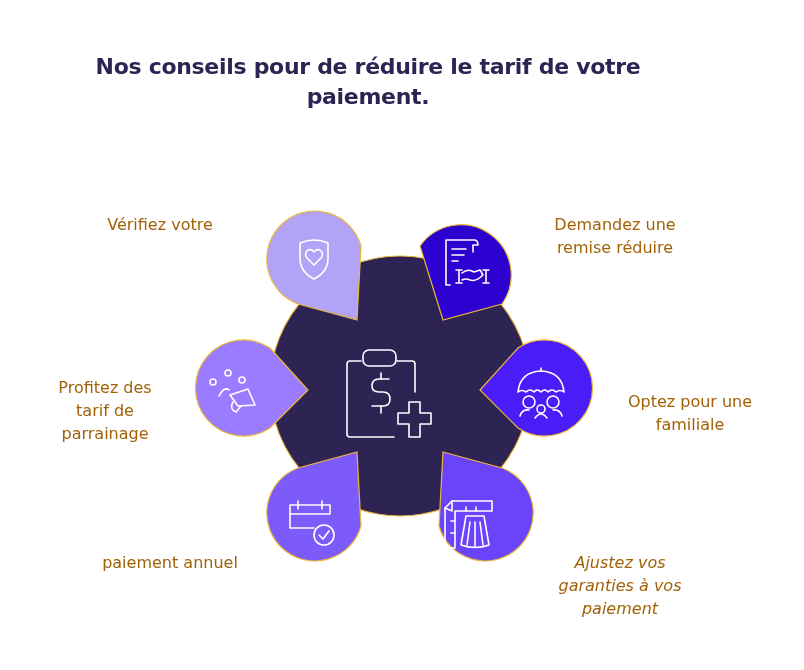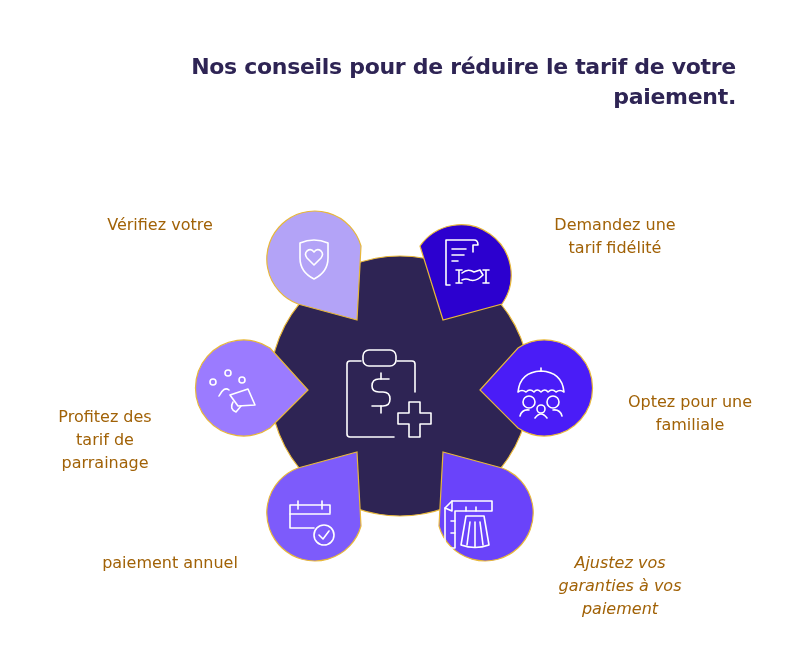--- a/index.html
+++ b/index.html
@@ -1,18 +1,18 @@
 <!DOCTYPE html>
 <html><head>
 <meta charset="utf-8">
 <style>
   html, body { margin: 0; padding: 0; background: #ffffff; }
   body { width: 804px; height: 670px; position: relative; overflow: hidden;
          font-family: "DejaVu Sans", "Liberation Sans", sans-serif; color: #2E2454; }
-  .title { position: absolute; left: 0; top: 52px; width: 736px; text-align: right;
+  .title { position: absolute; left: 0; top: 52px; width: 736px; text-align: center;
            font-size: 22px; font-weight: bold; line-height: 30px; color: #2E2454; letter-spacing: -0.3px; }
   .title span { display: block; }
   svg.diagram { position: absolute; left: 0; top: 0; }
   .label { position: absolute; text-align: center; font-size: 16px; line-height: 23px; color: #a16207; }
   .label span { display: block; white-space: nowrap; }
 </style>
 </head>
 <body>
 
 <div class="title">
@@ -101,24 +101,24 @@
     <path d="M 409 402 L 420 402 L 420 413 L 431 413 L 431 424 L 420 424 L 420 437 L 409 437 L 409 424 L 398 424 L 398 413 L 409 413 Z"></path>
   </g>
 </svg>
 
 <div class="label" style="left:60px; top:213px; width:200px;">
   <span>Vérifiez votre</span>
 </div>
 
 <div class="label" style="left:525px; top:213px; width:180px;">
   <span>Demandez une</span>
-  <span>tarif fidélité</span>
+  <span>remise réduire</span>
 </div>
 
-<div class="label" style="left:35px; top:405px; width:140px;">
+<div class="label" style="left:35px; top:376px; width:140px;">
   <span>Profitez des</span>
   <span>tarif de</span>
   <span>parrainage</span>
 </div>
 
 <div class="label" style="left:605px; top:390px; width:170px;">
   <span>Optez pour une</span>
   <span>familiale</span>
 </div>
 

